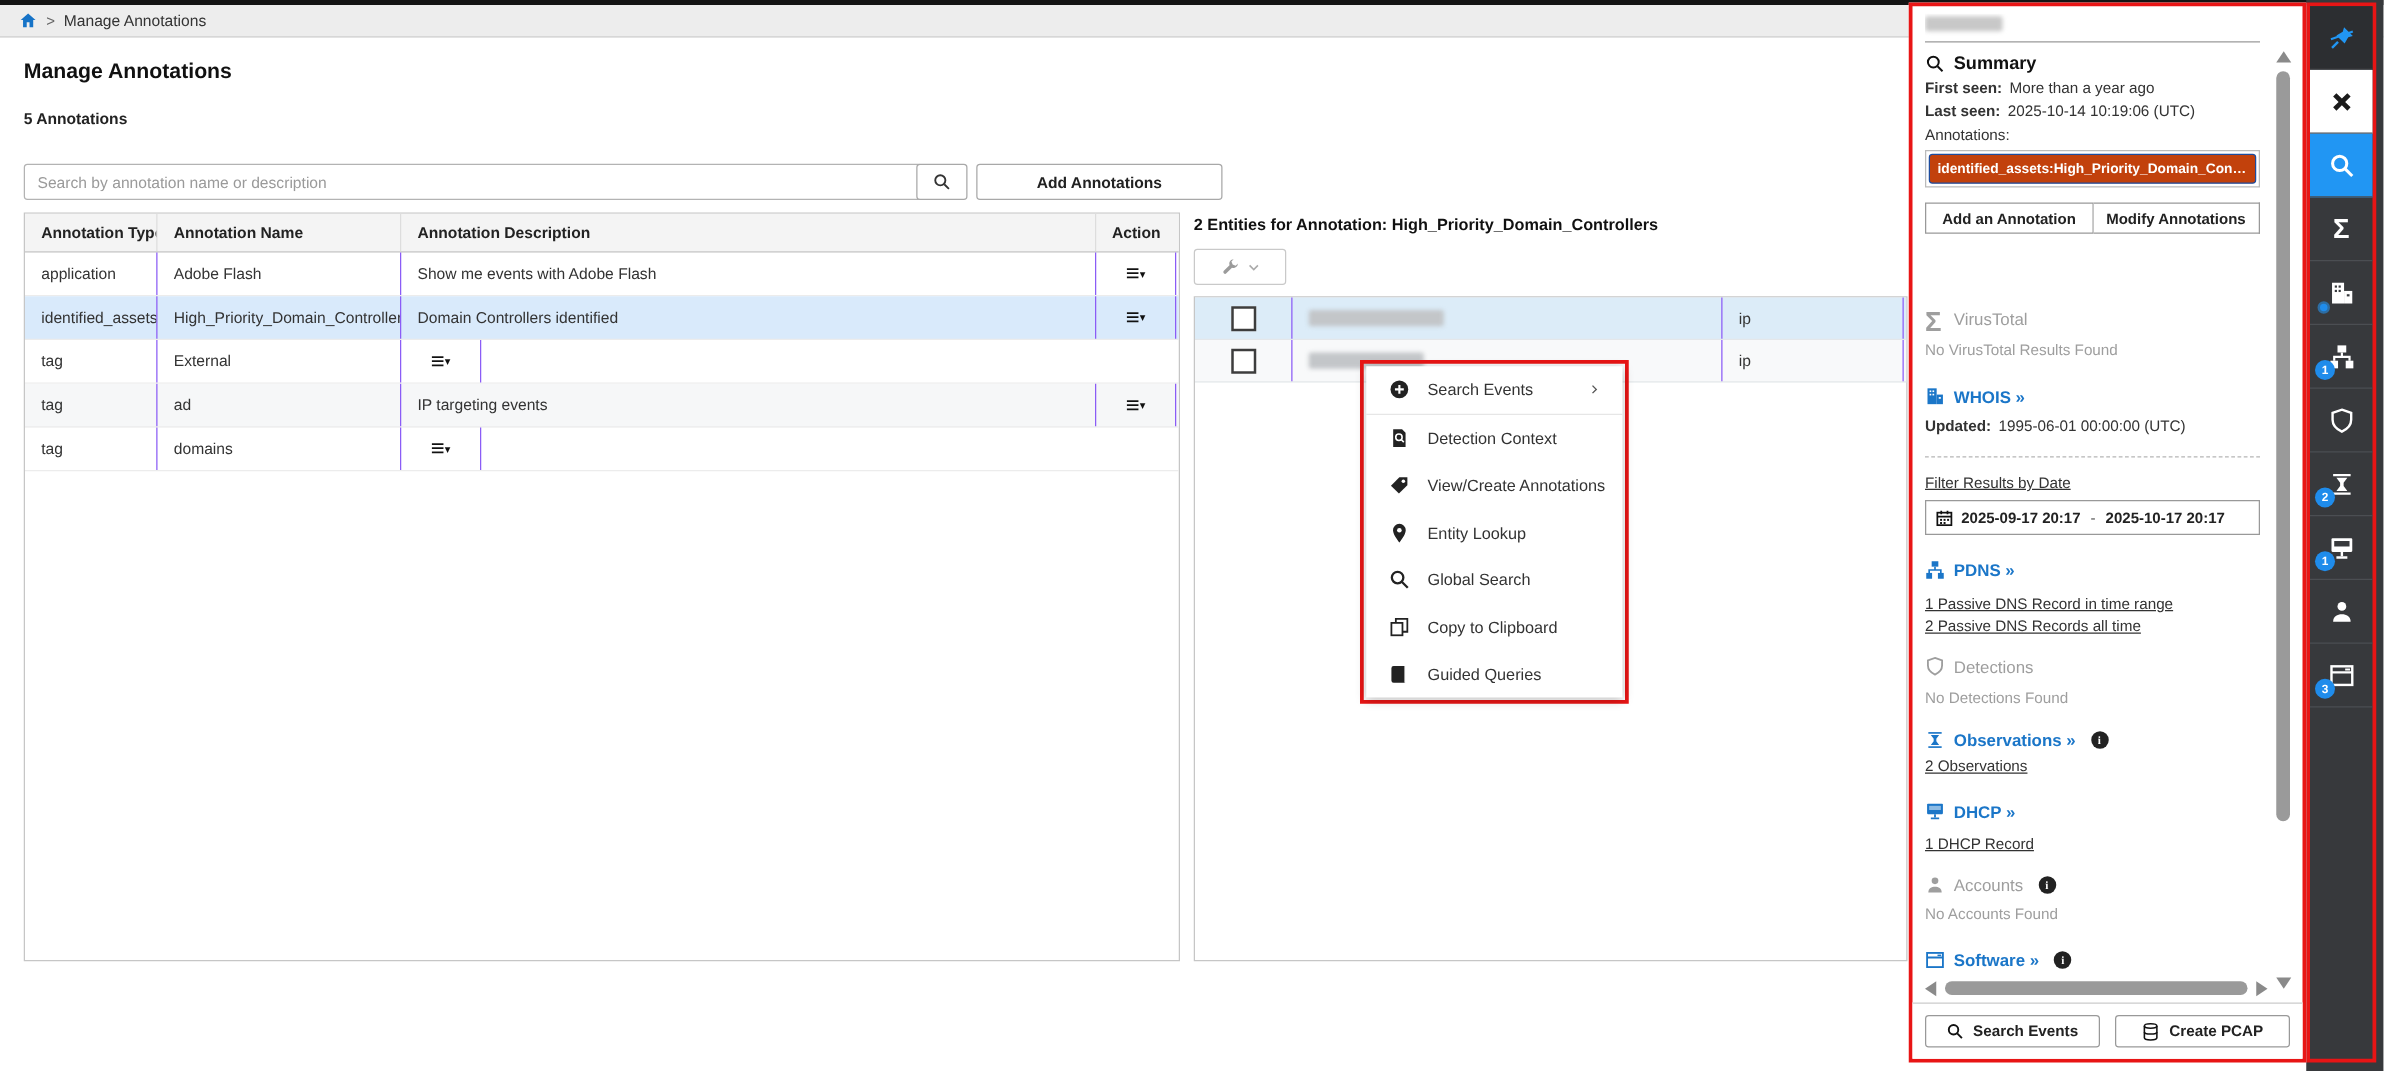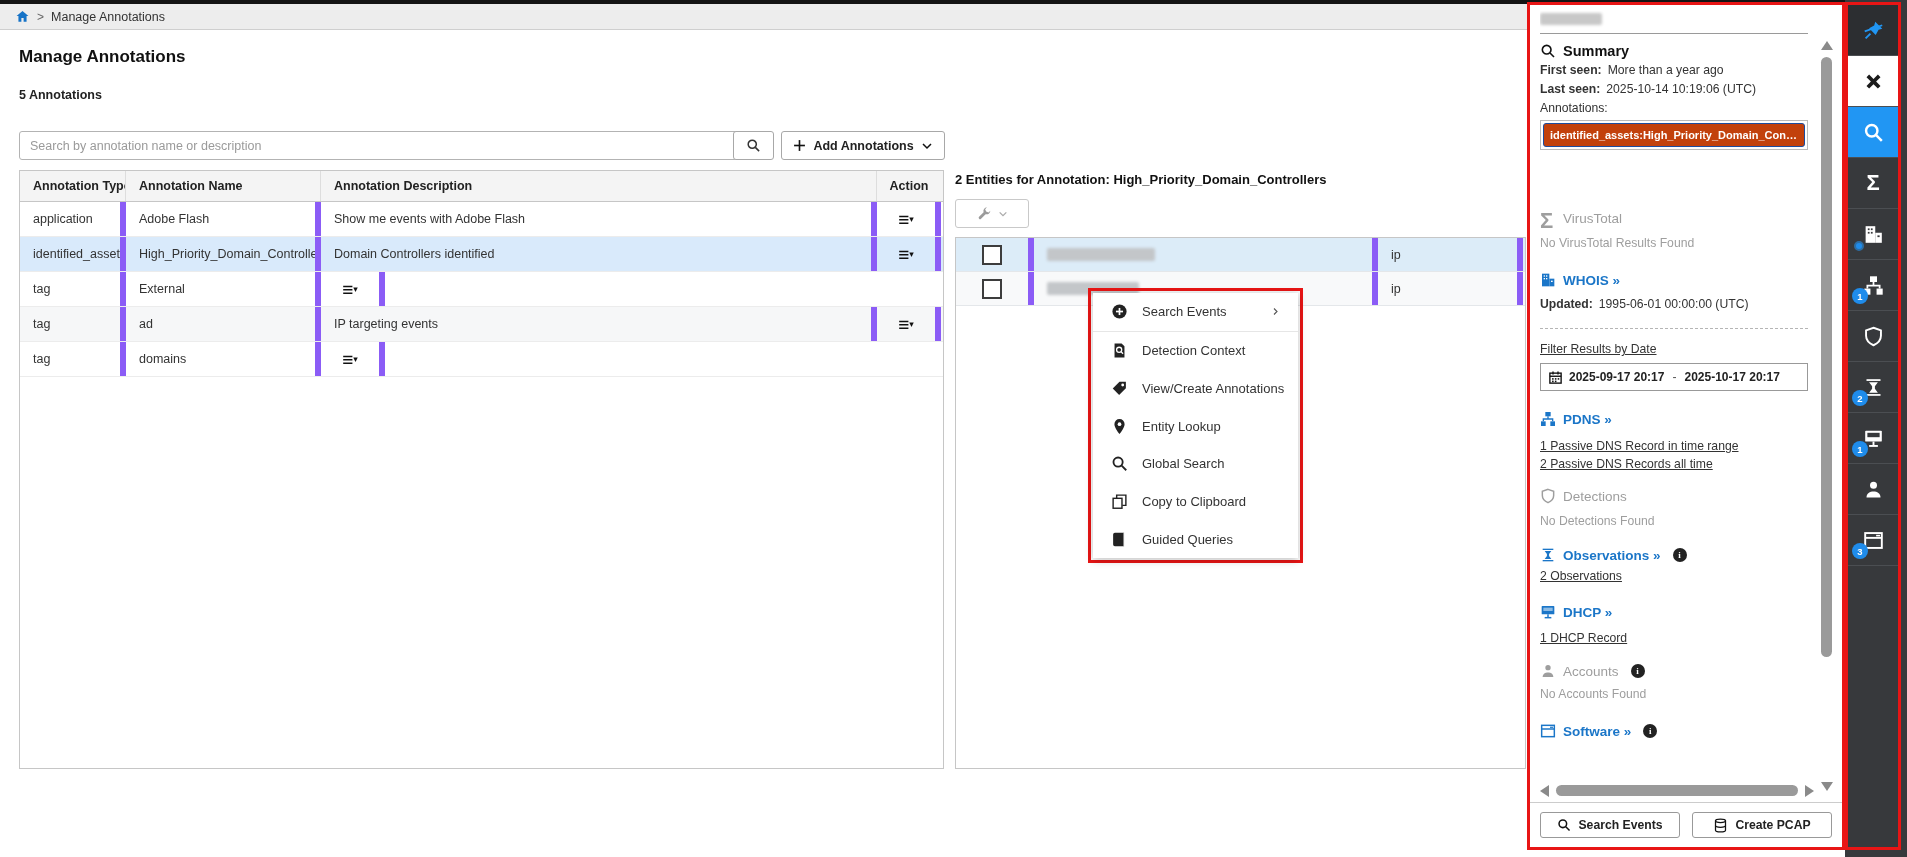--- a/index.html
+++ b/index.html
@@ -12,36 +12,36 @@
   .breadcrumb .sep{margin:0 7px;color:#666;font-size:12px;}
   .breadcrumb .crumb{font-size:12.5px;color:#333;}
   
   .h1{left:19px;top:47px;font-size:17px;font-weight:bold;color:#111;}
   .subtitle{left:19px;top:88px;font-size:12.5px;font-weight:bold;color:#222;}
   
   .search-input{left:19px;top:131px;width:697px;height:27px;border:1px solid #b3b3b3;border-radius:3px;font-size:12.5px;padding:0 10px;color:#333;box-sizing:content-box;outline:none;font-family:"Liberation Sans",sans-serif;}
   .search-input::placeholder{color:#9a9a9a;}
   .btn{display:flex;align-items:center;justify-content:center;background:#fff;border:1px solid #a8a8a8;border-radius:3px;box-sizing:border-box;cursor:pointer;}
   .search-btn{left:733px;top:131px;width:41px;height:29px;color:#333;}
-  .add-btn{left:781px;top:131px;width:164px;height:29px;font-size:12.5px;font-weight:bold;color:#222;gap:7px;}
+  .add-btn{left:781px;top:131px;width:197px;height:29px;font-size:12.5px;font-weight:bold;color:#222;gap:7px;flex-direction:column;}
   .icon{display:inline-block;vertical-align:middle;}
   
   .tbl{background:#fff;border:1px solid #c6c6c6;box-sizing:border-box;}
   .ann-tbl{left:19px;top:170px;width:925px;height:599px;}
   .trow{display:flex;width:100%;box-sizing:border-box;}
   .thead{background:#f4f4f4;border-bottom:1px solid #c6c6c6;font-weight:bold;}
   .cell{box-sizing:border-box;padding:0 0 0 13px;display:flex;align-items:center;font-size:12.5px;color:#222;border-right:1px solid #ddd;overflow:hidden;white-space:nowrap;}
   .cell.last{border-right:none;}
   .ann-tbl .thead{height:31px;}
   .ann-tbl .r{height:35px;border-bottom:1px solid #ececec;}
   .c-type{width:106px;}
   .c-name{width:195px;}
   .c-desc{width:556px;}
   .c-act{width:64px;justify-content:center;padding:0;}
-  .r .cell{color:#333;border-right:6px solid #8b5cf6;}
+  .r .cell{color:#333;border-right:1px solid #8b5cf6;}
   .row-sel{background:#d9eafb;}
   .row-alt{background:#f6f7f8;}
   .sort-asc{font-size:8px;margin-left:8px;color:#111;}
   .burger{font-size:19px;font-weight:bold;color:#111;line-height:1;letter-spacing:-1px;}
   .burger-caret{font-size:9px;color:#111;margin-left:1px;}
   
   .ent-head{left:955px;top:172px;font-size:13px;font-weight:bold;color:#111;}
   .wrench-btn{left:955px;top:199px;width:74px;height:29px;gap:6px;color:#9b9b9b;border-color:#c9c9c9;}
   .ent-tbl{left:955px;top:237px;width:571px;height:532px;}
   .ent-tbl .thead{height:30px;}
@@ -314,20 +314,24 @@
       </div>
 
       <div class="kv"><b>First seen:</b><span>More than a year ago</span></div>
       <div class="kv"><b>Last seen:</b><span>2025-10-14 10:19:06 (UTC)</span></div>
       <div class="kv">Annotations:</div>
 
       <div class="chipbox">
         <div class="chip">identified_assets:High_Priority_Domain_Cont...</div>
       </div>
 
+      <div class="pbtn-row">
+        <div class="pbtn">Add an Annotation</div>
+        <div class="pbtn">Modify Annotations</div>
+      </div>
 
       <div class="sec-title gray" style="margin-top:60px">
         <span class="sicon sigma" style="color:#9e9e9e">Σ</span>
         <span>VirusTotal</span>
       </div>
       <div class="status">No VirusTotal Results Found</div>
 
       <div class="sec-title" style="margin-top:22px">
         <svg class="sicon" viewBox="0 0 24 24">
             <rect x="3" y="2.5" width="11" height="19" fill="#1b76c8"></rect>

